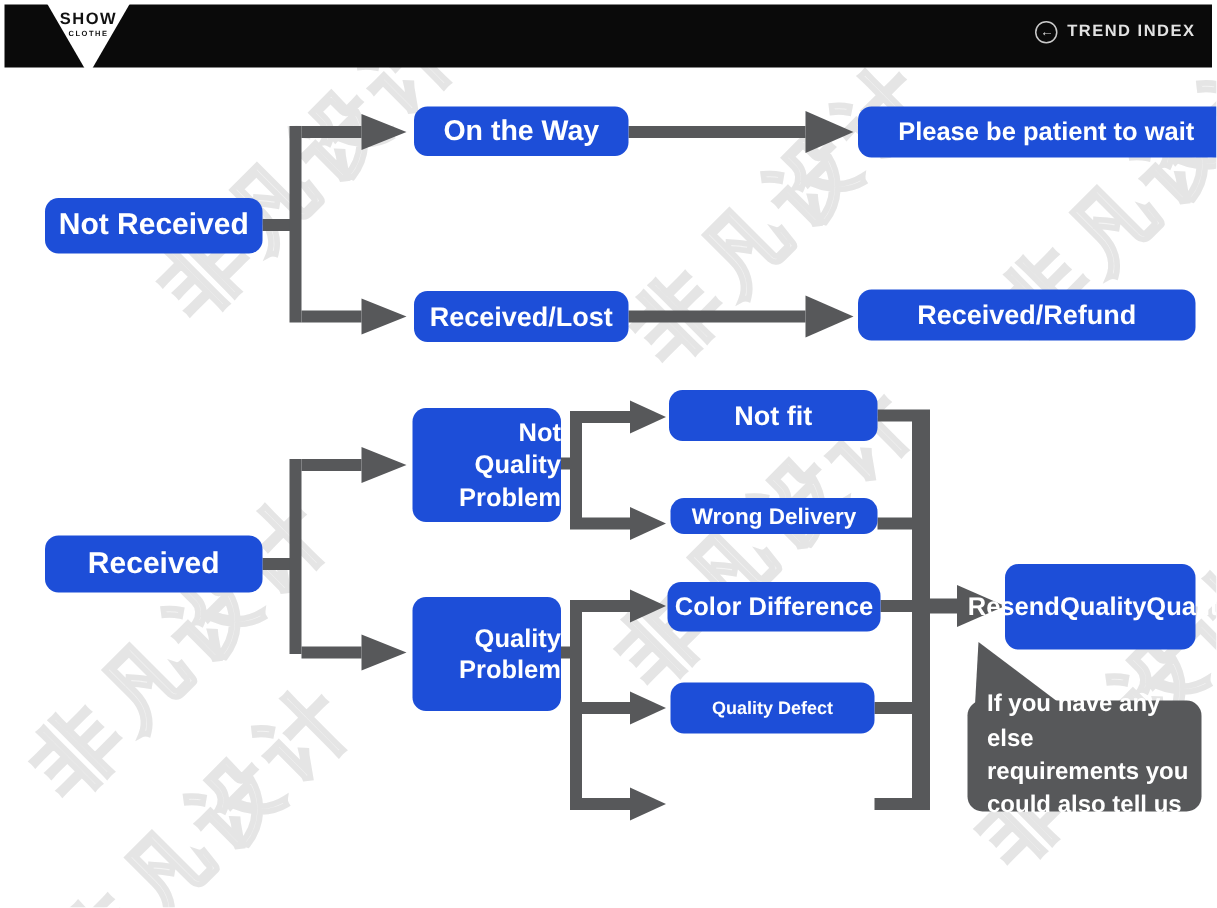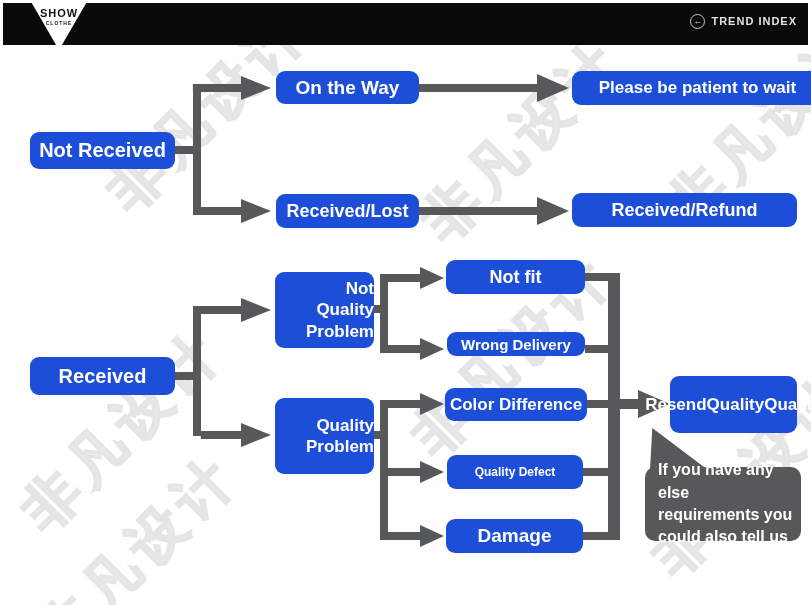--- a/index.html
+++ b/index.html
@@ -171,21 +171,20 @@
   </div>
   <div class="node multi n-qp">
     <span>Quality</span>
     <span>Problem</span>
   </div>
 
   <div class="node n-not-fit">Not fit</div>
   <div class="node n-wrong-delivery">Wrong Delivery</div>
   <div class="node n-color-difference">Color Difference</div>
   <div class="node n-quality-defect">Quality Defect</div>
-  <div class="node n-damage">Damage</div>
 
   <div class="node n-resend">
     <span>Resend</span>
     <span>Quality</span>
     <span>Quality</span>
   </div>
 
   <div class="bubble-tail"></div>
   <div class="bubble">
     <span>If you have any else</span>

